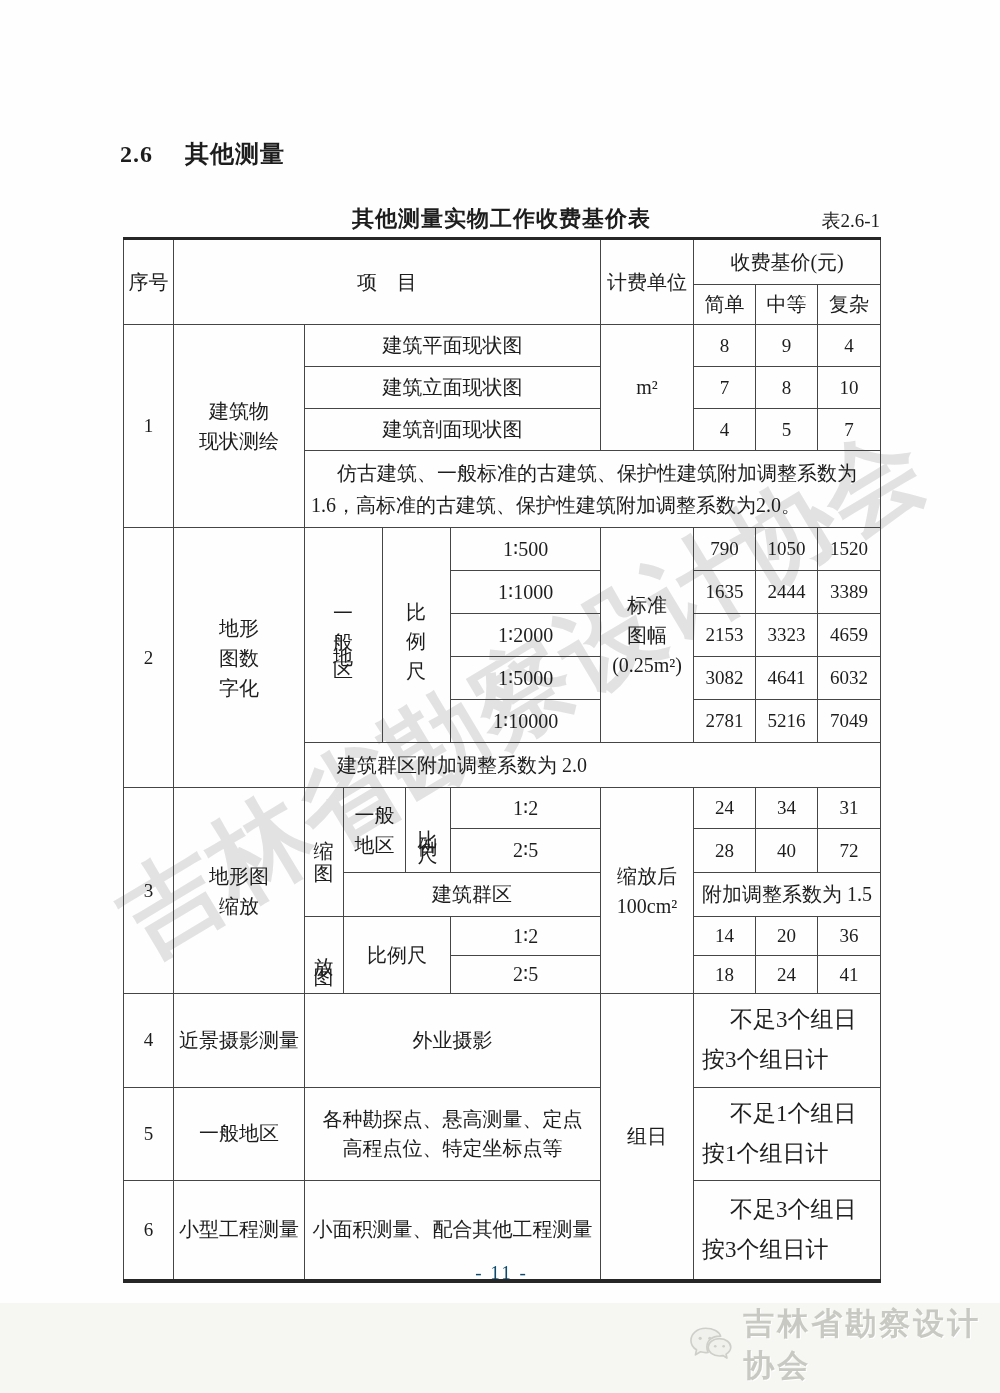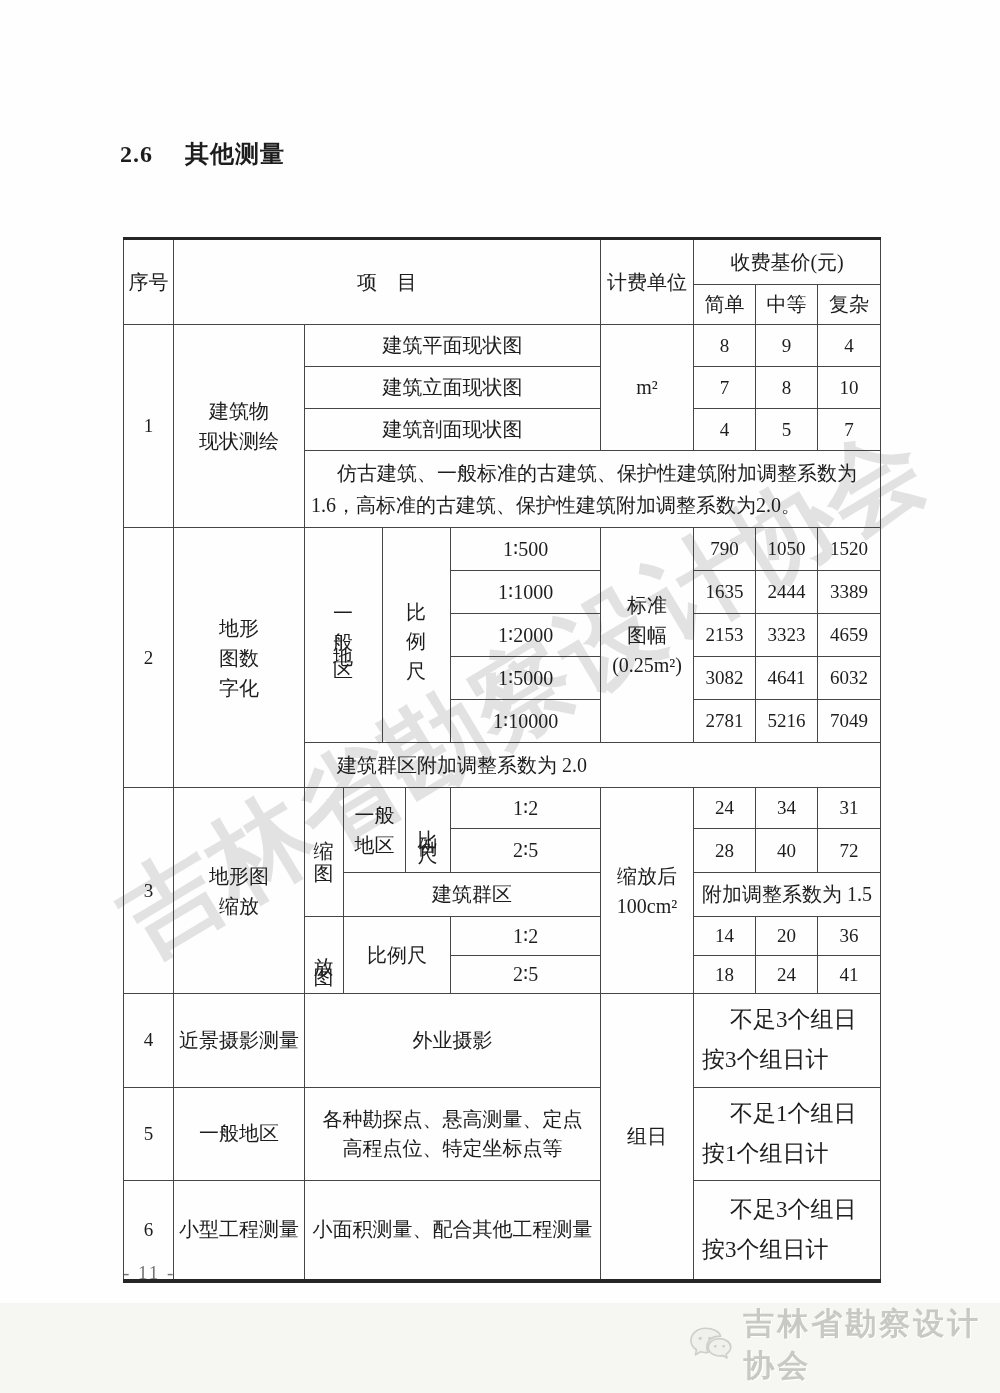--- a/index.html
+++ b/index.html
@@ -49,21 +49,21 @@
   .fee td.wrap-item { padding:0 13px; }
 
   .watermark {
     position:absolute; left:130px; top:862px; z-index:1;
     font-size:100px; letter-spacing:2px; color:#bdbdbd; opacity:.42;
     transform:rotate(-31deg); transform-origin:0 50%;
     white-space:nowrap; pointer-events:none; font-weight:bold;
   }
   .page-number {
     position:absolute; left:123px; top:1262px; width:757px;
-    text-align:left; font-size:19px; letter-spacing:2px; color:#737373;
+    text-align:center; font-size:19px; letter-spacing:2px; color:#0c4a6e;
   }
   .footer-strip {
     position:absolute; left:0; top:1303px; width:1000px; height:90px;
     background:#f6f6f3;
   }
   .footer-brand {
     position:absolute; left:688px; top:1320px; height:50px;
     display:flex; align-items:center; gap:10px; color:#c9c9c3;
   }
   .brand-text {
@@ -73,20 +73,24 @@
 </style>
 </head>
 <body>
 
 <div class="page">
 
   <div class="section-heading">
     <span class="sec-num">2.6</span><span>其他测量</span>
   </div>
 
+  <div class="title-row">
+    <span class="table-title">其他测量实物工作收费基价表</span>
+    <span class="table-ref">表2.6-1</span>
+  </div>
 
   <div class="watermark">吉林省勘察设计协会</div>
 
   <table class="fee">
     <colgroup>
       <col style="width:50px">
         <col style="width:131px">
         <col style="width:39px">
         <col style="width:39px">
       <col style="width:23px">

